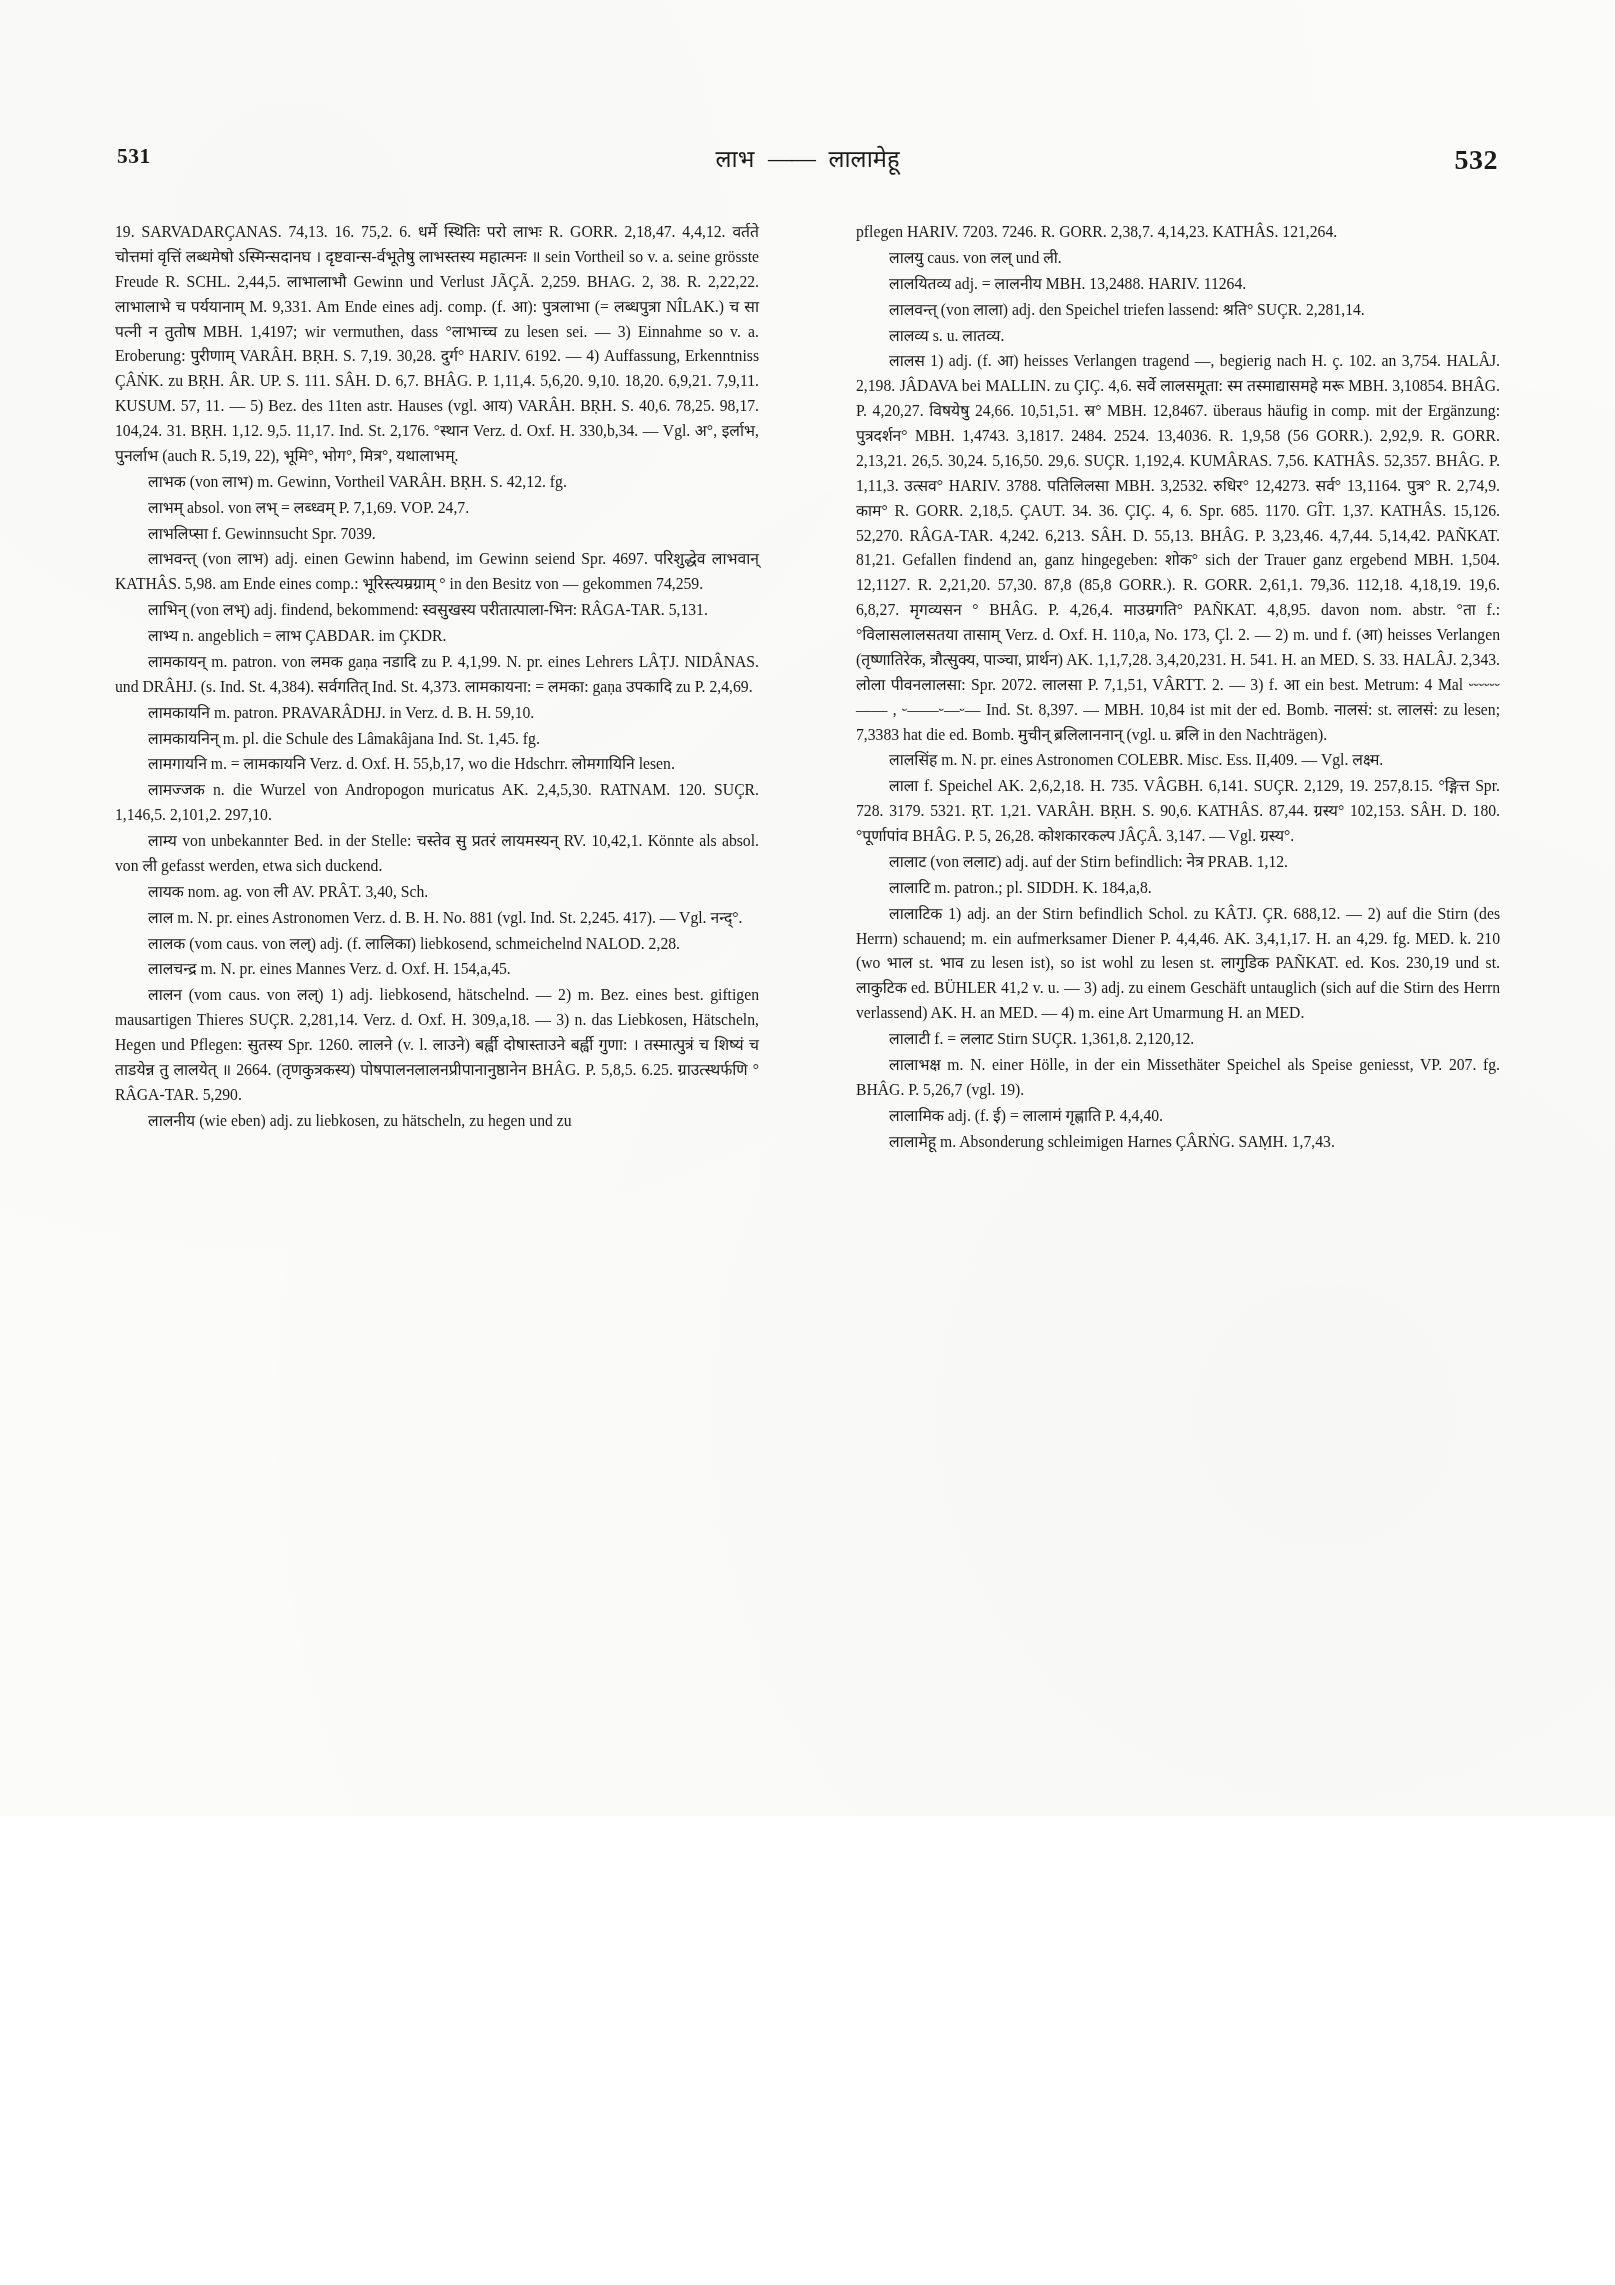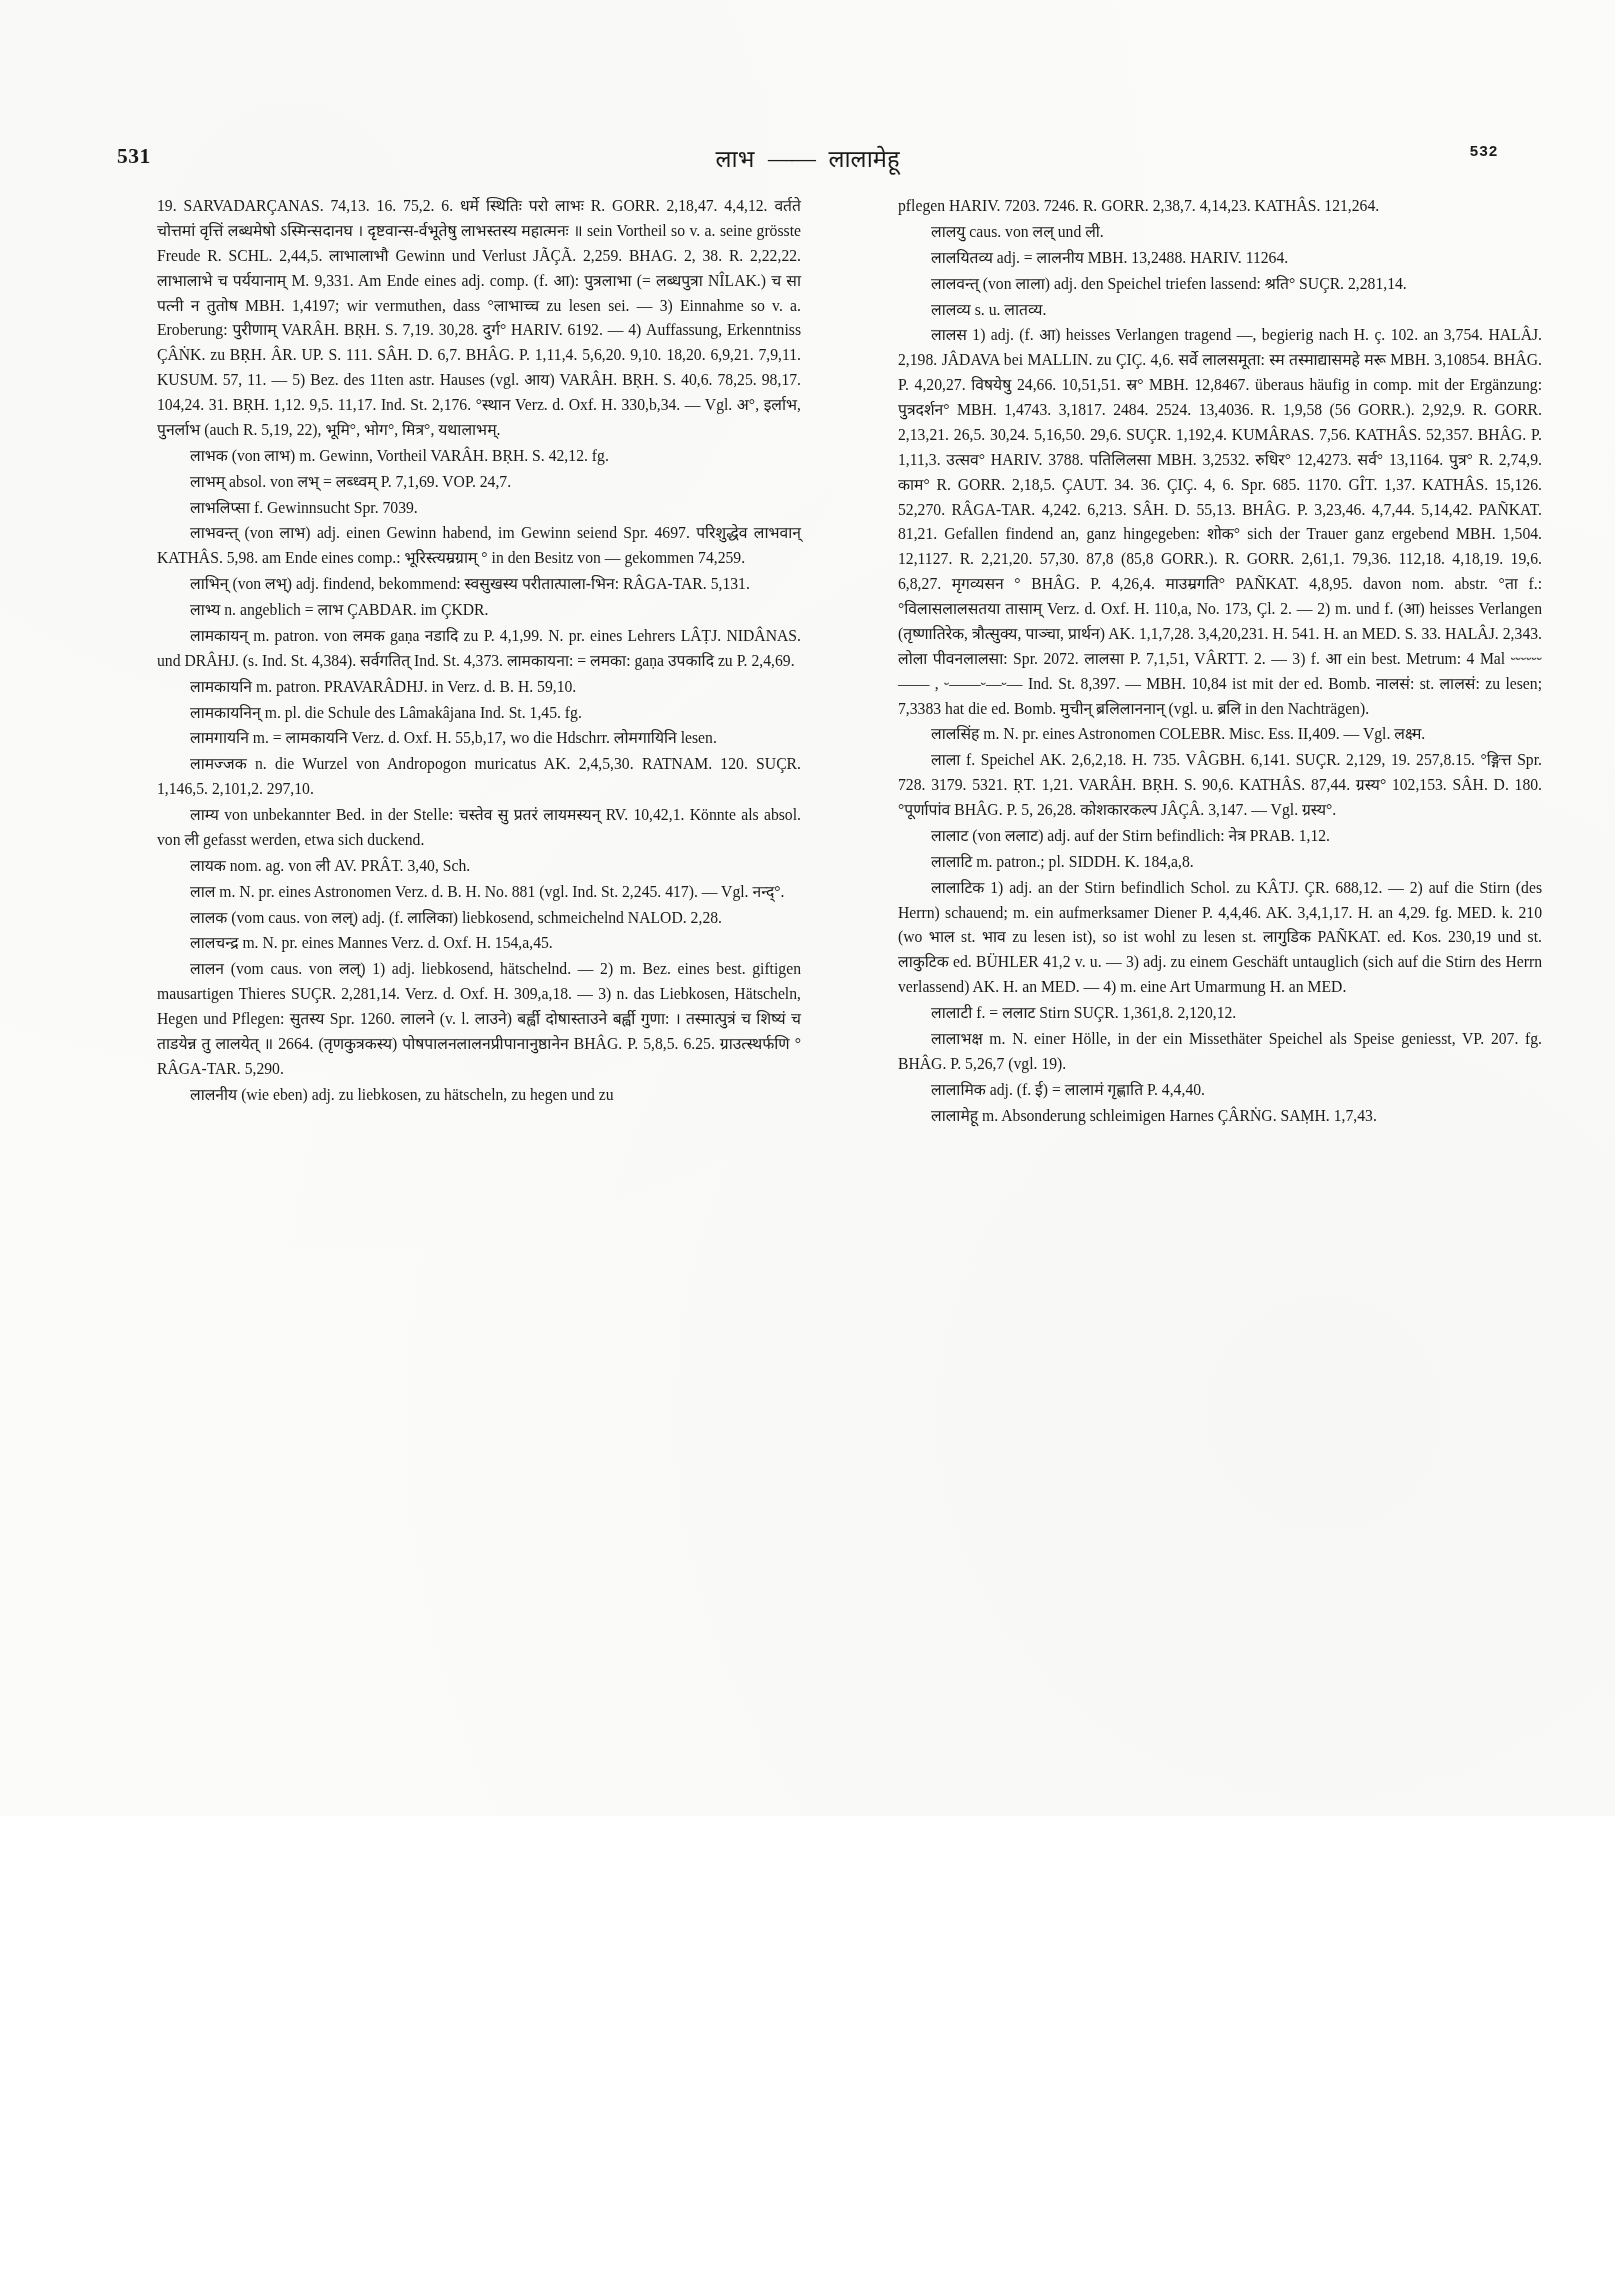--- a/index.html
+++ b/index.html
@@ -45,24 +45,23 @@
     left: 0;
     top: 0;
     font-size: 21.5px;
     font-weight: bold;
     letter-spacing: 0.5px;
   }
   .folio-right {
     position: absolute;
     right: 0;
     top: 0;
-    font-size: 15px;
+    font-size: 28px;
     font-weight: bold;
     letter-spacing: 0.5px;
-    font-family: Liberation Mono, monospace;
   }
   .running-head {
     position: absolute;
     left: 0;
     right: 0;
     top: -2px;
     text-align: center;
     font-size: 24.4px;
   }
   .running-head .rh-dash {
@@ -71,24 +70,23 @@
     letter-spacing: -1px;
   }
   .deva {
     font-family: Liberation Serif, serif;
     font-size: 0.97em;
   }
 
   .columns {
     position: absolute;
     left: 115px;
-    top: 194px;
+    top: 220px;
     width: 1385px;
     height: 2009px;
-    margin-left: 42px;
   }
   .col {
     position: absolute;
     top: 0;
     width: 644px;
     height: 2009px;
     font-size: 15.7px;
     line-height: 1.585;
     text-align: justify;
     text-justify: inter-word;

